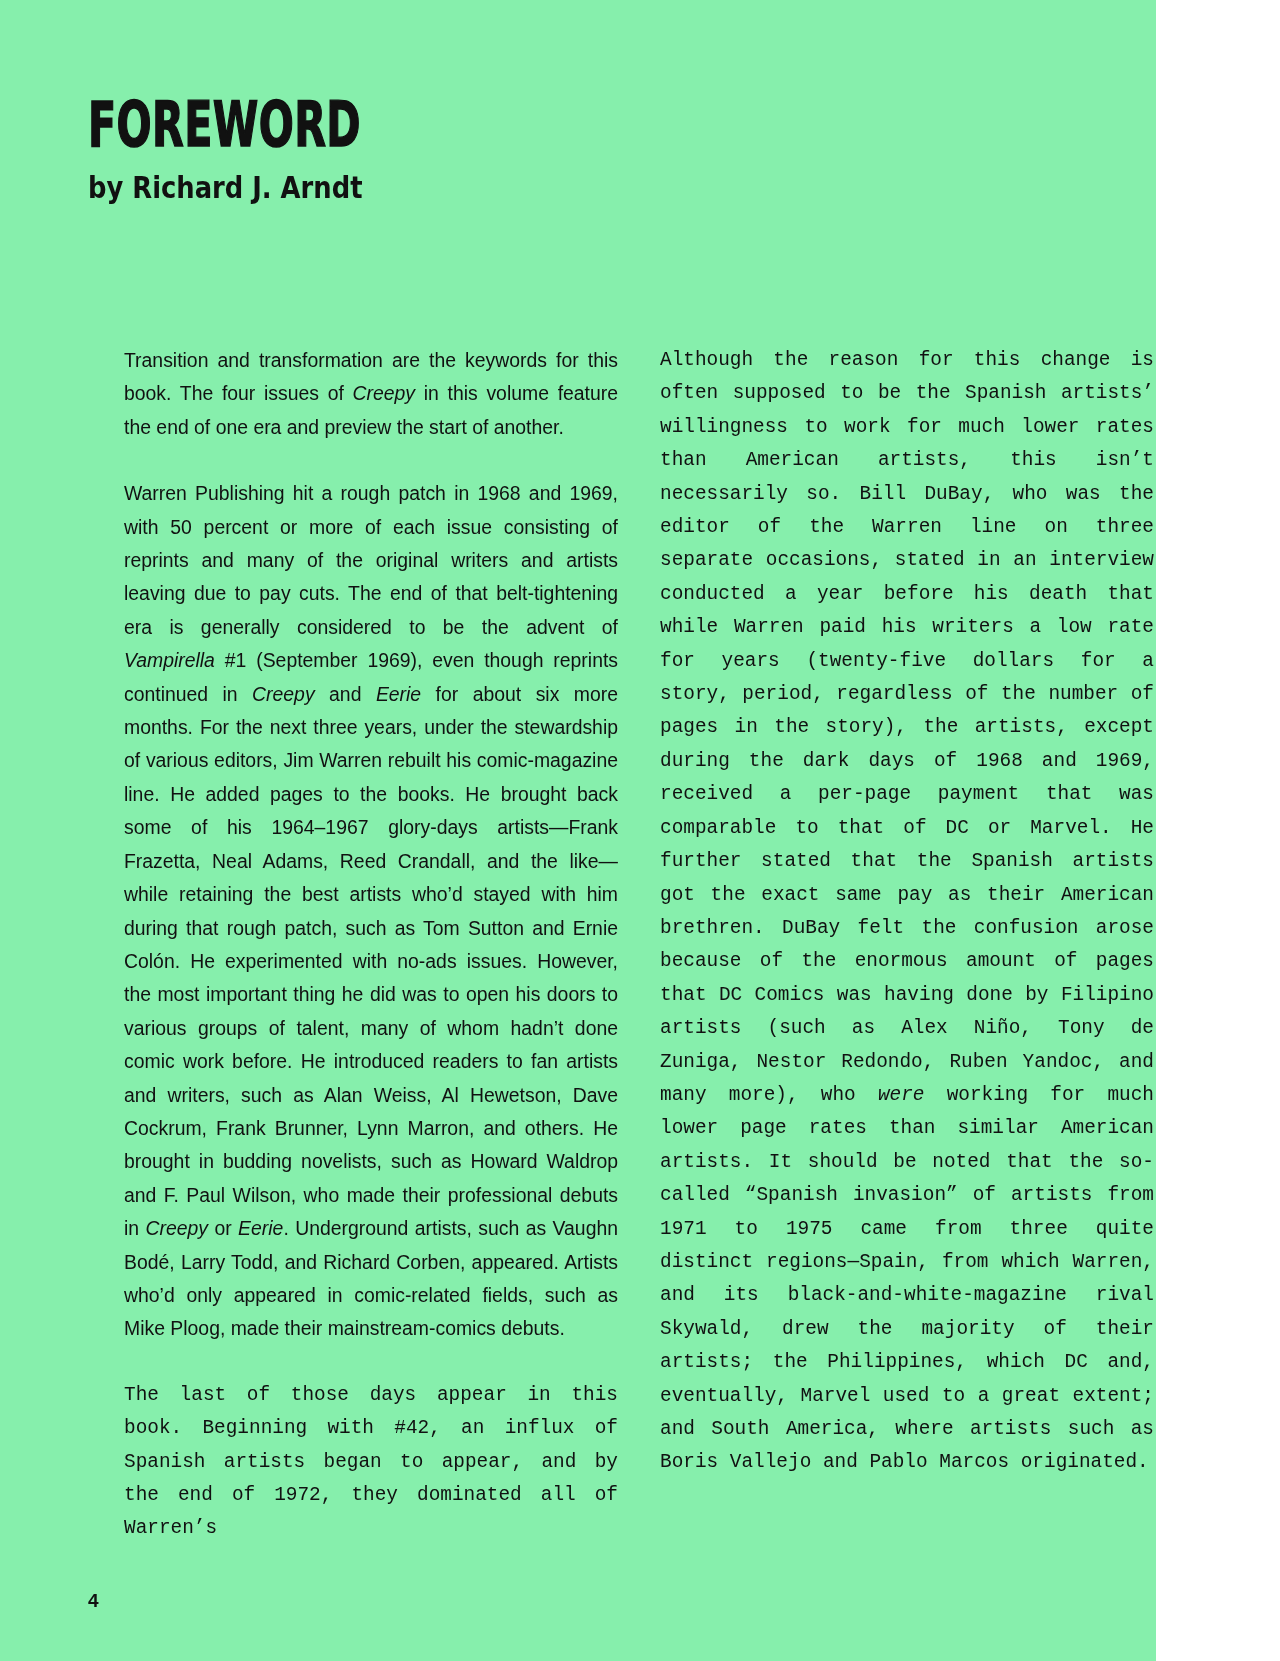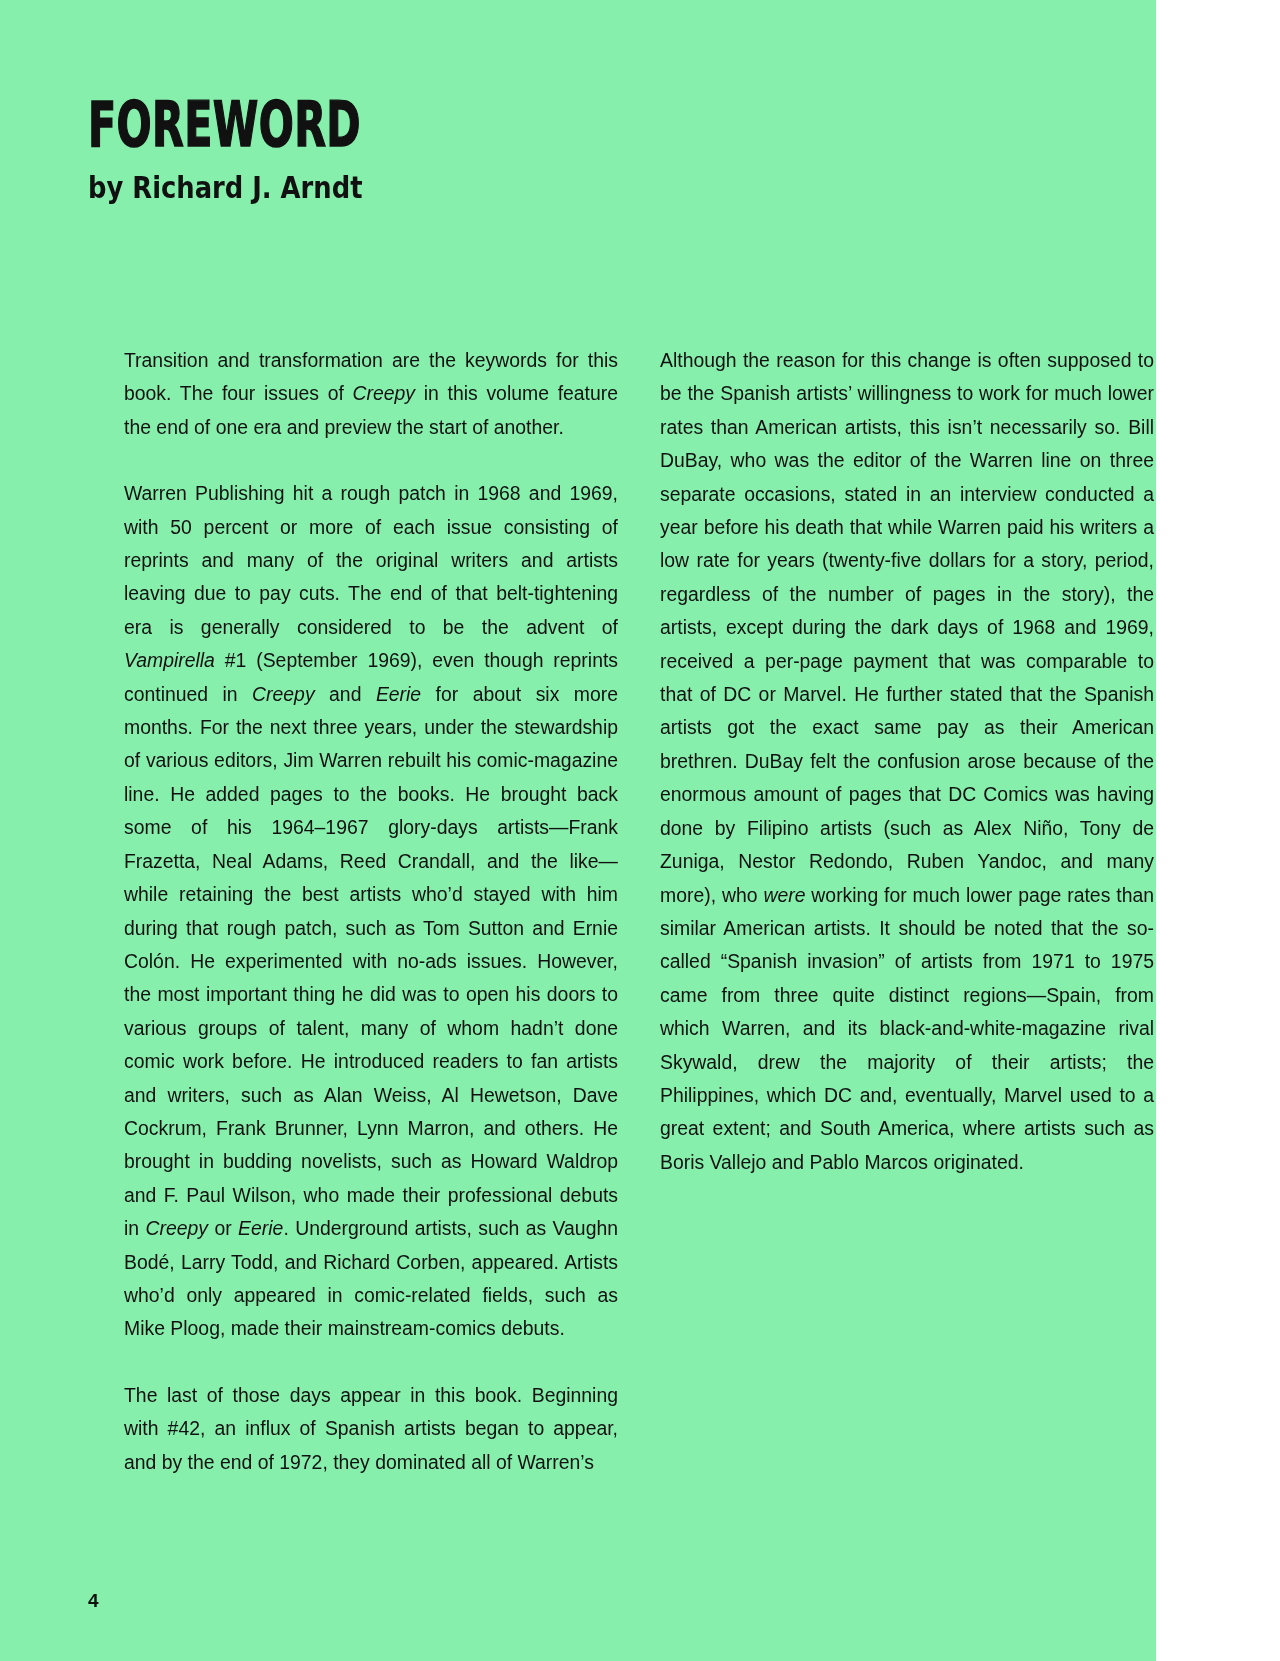--- a/index.html
+++ b/index.html
@@ -77,20 +77,21 @@
     line-height: 33.4px;
     text-align: justify;
     text-justify: inter-word;
     color: #111111;
     margin: 0 0 33px 0;
     hyphens: none;
   }
 
   .para:last-child {
     margin-bottom: 0;
+    font-family: Liberation Mono, monospace;
   }
 
   .para em {
     font-style: italic;
   }
 
   
   .folio {
     position: absolute;
     left: 88px;

